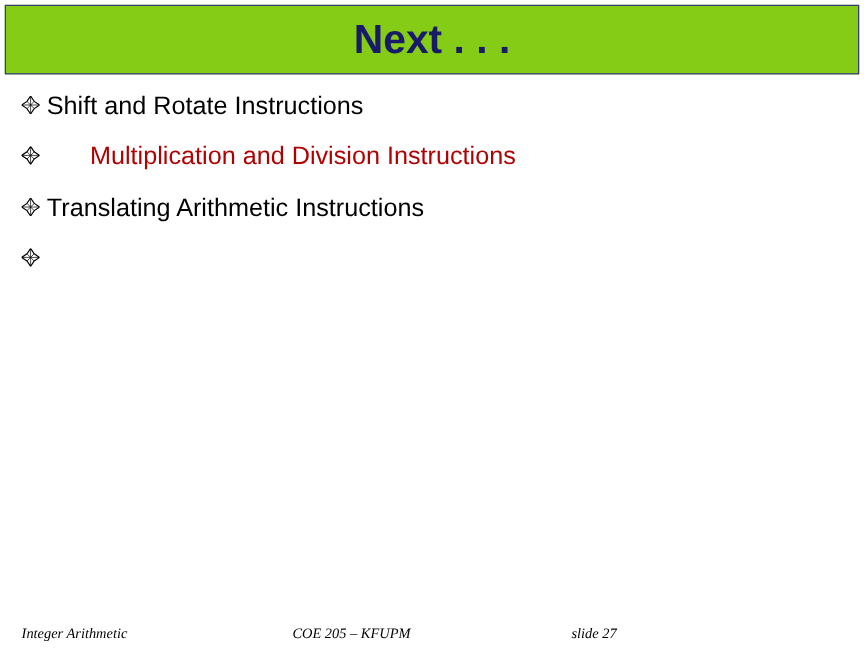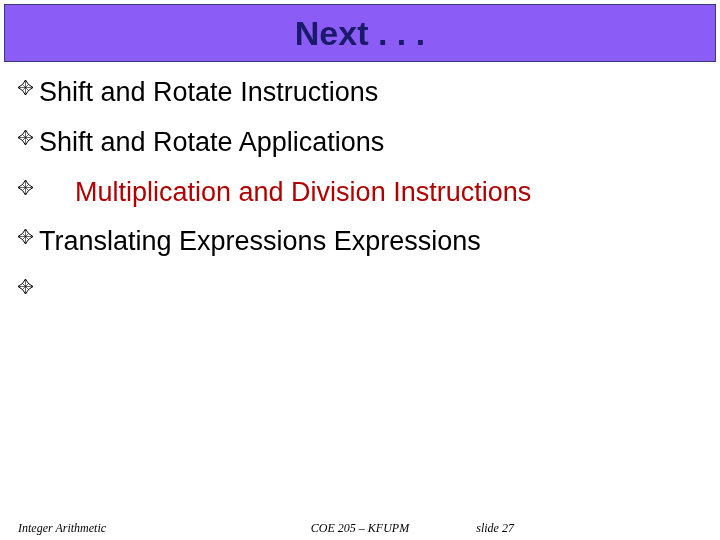--- a/index.html
+++ b/index.html
@@ -3,21 +3,21 @@
 <meta charset="utf-8">
 <style>
   * { margin: 0; padding: 0; box-sizing: border-box; }
   html, body { width: 720px; height: 540px; overflow: hidden; }
   body {
     background: #ffffff;
     font-family: Arial, sans-serif;
     position: relative;
   }
   .title-banner {
-    background: #8b5cf6;
+    background: #84cc16;
     border: 1px solid #3a3a7a;
     margin: 4px 4px 0 4px;
     height: 58px;
     display: flex;
     align-items: center;
     justify-content: center;
   }
   .title-text {
     font-family: "Comic Sans MS", "Comic Sans", cursive, sans-serif;
     font-size: 34px;
@@ -34,21 +34,21 @@
   }
   .bullet {
     width: 15px;
     height: 15px;
     flex: 0 0 15px;
     margin-top: 4px;
     margin-right: 6px;
   }
   .bullet svg { display: block; }
   .item-text {
-    font-size: 27px;
+    font-size: 21px;
     color: #000000;
     line-height: 1.25;
   }
   .item-text.highlight {
     color: #b00000;
     margin-left: 36px;
   }
   .footer {
     position: absolute;
     left: 0;
@@ -56,21 +56,21 @@
     bottom: 4px;
     display: flex;
     align-items: center;
     font-family: Georgia, "Times New Roman", serif;
     font-style: italic;
     font-size: 12px;
     color: #000;
     padding: 0 18px;
   }
   .footer-left { flex: 0 0 33%; text-align: left; }
-  .footer-center { flex: 0 0 34%; text-align: center; }
+  .footer-center { flex: 0 0 34%; text-align: left; }
   .footer-right { flex: 0 0 33%; text-align: left; }
 </style>
 </head>
 <body>
 
 <div class="title-banner">
   <span class="title-text">Next . . .</span>
 </div>
 
 <div class="content">
@@ -78,48 +78,39 @@
   <div class="item">
     <span class="bullet">
       <svg viewBox="0 0 20 20" width="15" height="15">
           <path d="M10 0 L14 6 L20 10 L14 14 L10 20 L6 14 L0 10 L6 6 Z" fill="none" stroke="#000" stroke-width="1.3"></path>
           <path d="M10 0 L10 20 M0 10 L20 10 M6 6 L14 14 M14 6 L6 14" stroke="#000" stroke-width="0.8"></path>
         </svg>
     </span>
     <span class="item-text">Shift and Rotate Instructions</span>
   </div>
 
-  <div class="item">
-    <span class="bullet">
-      <svg viewBox="0 0 20 20" width="15" height="15">
-          <path d="M10 0 L14 6 L20 10 L14 14 L10 20 L6 14 L0 10 L6 6 Z" fill="none" stroke="#000" stroke-width="1.3"></path>
-          <path d="M10 0 L10 20 M0 10 L20 10 M6 6 L14 14 M14 6 L6 14" stroke="#000" stroke-width="0.8"></path>
-        </svg>
-    </span>
-    <span class="item-text">Shift and Rotate Applications</span>
-  </div>
 
   <div class="item">
     <span class="bullet">
       <svg viewBox="0 0 20 20" width="15" height="15">
           <path d="M10 0 L14 6 L20 10 L14 14 L10 20 L6 14 L0 10 L6 6 Z" fill="none" stroke="#000" stroke-width="1.3"></path>
           <path d="M10 0 L10 20 M0 10 L20 10 M6 6 L14 14 M14 6 L6 14" stroke="#000" stroke-width="0.8"></path>
         </svg>
     </span>
     <span class="item-text highlight">Multiplication and Division Instructions</span>
   </div>
 
   <div class="item">
     <span class="bullet">
       <svg viewBox="0 0 20 20" width="15" height="15">
           <path d="M10 0 L14 6 L20 10 L14 14 L10 20 L6 14 L0 10 L6 6 Z" fill="none" stroke="#000" stroke-width="1.3"></path>
           <path d="M10 0 L10 20 M0 10 L20 10 M6 6 L14 14 M14 6 L6 14" stroke="#000" stroke-width="0.8"></path>
         </svg>
     </span>
-    <span class="item-text">Translating Expressions Expressions</span>
+    <span class="item-text">Translating Arithmetic Instructions</span>
   </div>
 
   <div class="item">
     <span class="bullet">
       <svg viewBox="0 0 20 20" width="15" height="15">
           <path d="M10 0 L14 6 L20 10 L14 14 L10 20 L6 14 L0 10 L6 6 Z" fill="none" stroke="#000" stroke-width="1.3"></path>
           <path d="M10 0 L10 20 M0 10 L20 10 M6 6 L14 14 M14 6 L6 14" stroke="#000" stroke-width="0.8"></path>
         </svg>
     </span>
   </div>

